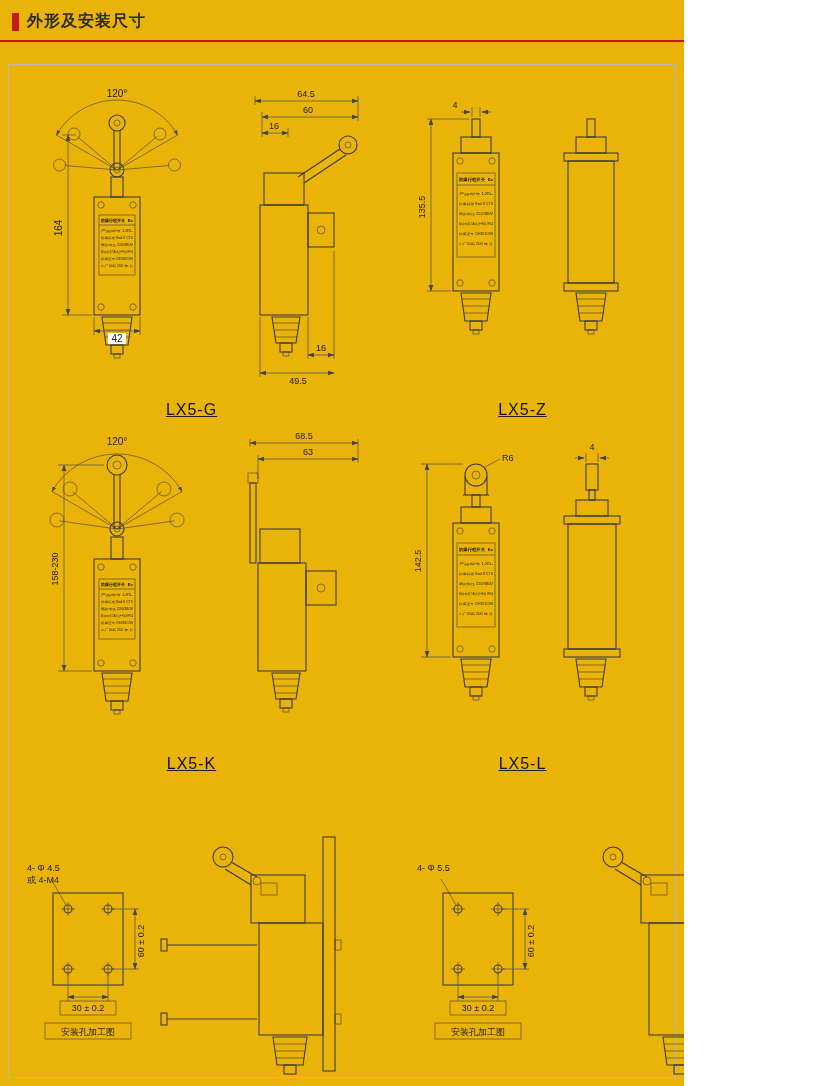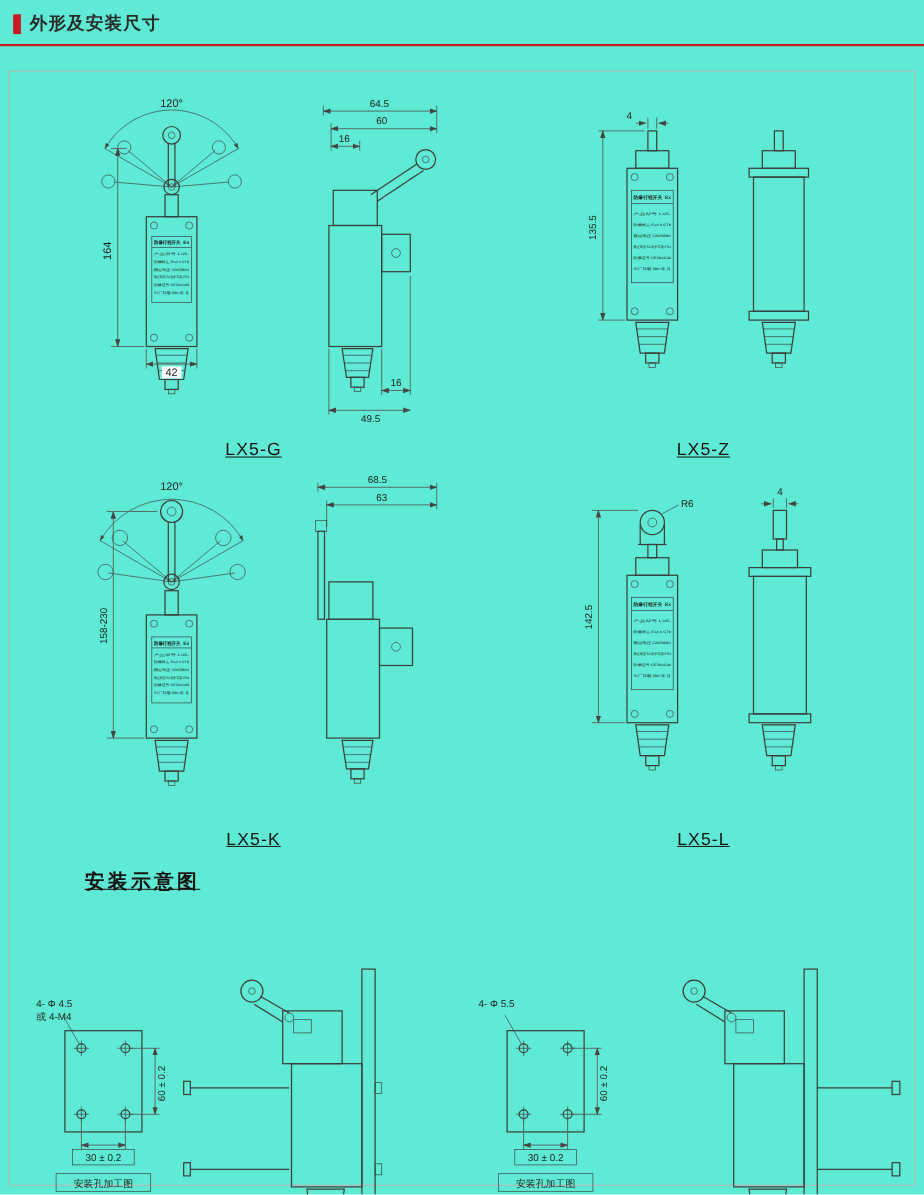--- a/index.html
+++ b/index.html
@@ -1,18 +1,18 @@
 <!DOCTYPE html>
 <html><head>
 <meta charset="utf-8">
 <style>
   * { margin:0; padding:0; box-sizing:border-box; }
   html,body { background:#fff; }
   body { width:840px; height:1086px; font-family:"Liberation Sans","DejaVu Sans",sans-serif; color:#222; }
-  .page { position:relative; width:840px; height:1086px; background:#5eead4; overflow:hidden; }
+  .page { position:relative; width:684px; height:1086px; background:#eab308; overflow:hidden; }
   .header { display:flex; align-items:center; gap:8px; padding:11px 0 8px 12px; }
   .accent { width:7px; height:18px; background:#c8191e; }
   .title { font-size:16px; font-weight:bold; color:#2a2a2a; letter-spacing:1px; }
   .red-line { height:2px; background:#c8191e; }
   .frame { position:absolute; left:8px; right:8px; top:64px; bottom:8px; border:1px solid #b7b7b7; padding:20px 2px 4px 2px; display:flex; flex-direction:column;text-decoration:underline; }
   .row { display:flex; justify-content:space-around; align-items:flex-start; }
   figure { display:flex; flex-direction:column; align-items:center; }
   figcaption { font-size:16px; color:#111; letter-spacing:1px; margin-top:16px; }
   .install-heading { font-size:18px; font-weight:600; color:#111; letter-spacing:3px; margin:16px 0 4px 66px; }
   svg { display:block; }
@@ -353,21 +353,20 @@
             <line class="thin" x1="205" y1="243" x2="231" y2="243"></line>
             <line class="thin" x1="206" y1="250" x2="230" y2="250"></line>
             <rect class="ol" x="212" y="258" width="12" height="9"></rect>
             <rect class="thin" x="215" y="267" width="6" height="4"></rect>
           </g>
         </svg>
         <figcaption>LX5-L</figcaption>
       </figure>
     </div>
 
-    <h2 class="install-heading">安装示意图</h2>
 
     <div class="row" style="margin-top:2px;">
 
       <figure>
         <svg width="390" height="308" viewBox="0 0 390 308">
           <defs>
               <marker id="mF" viewBox="0 0 10 10" refX="9" refY="5" markerWidth="9" markerHeight="9" orient="auto-start-reverse">
                 <path d="M0,1.6 L10,5 L0,8.4 Z" fill="#444"></path>
               </marker>
             </defs>

